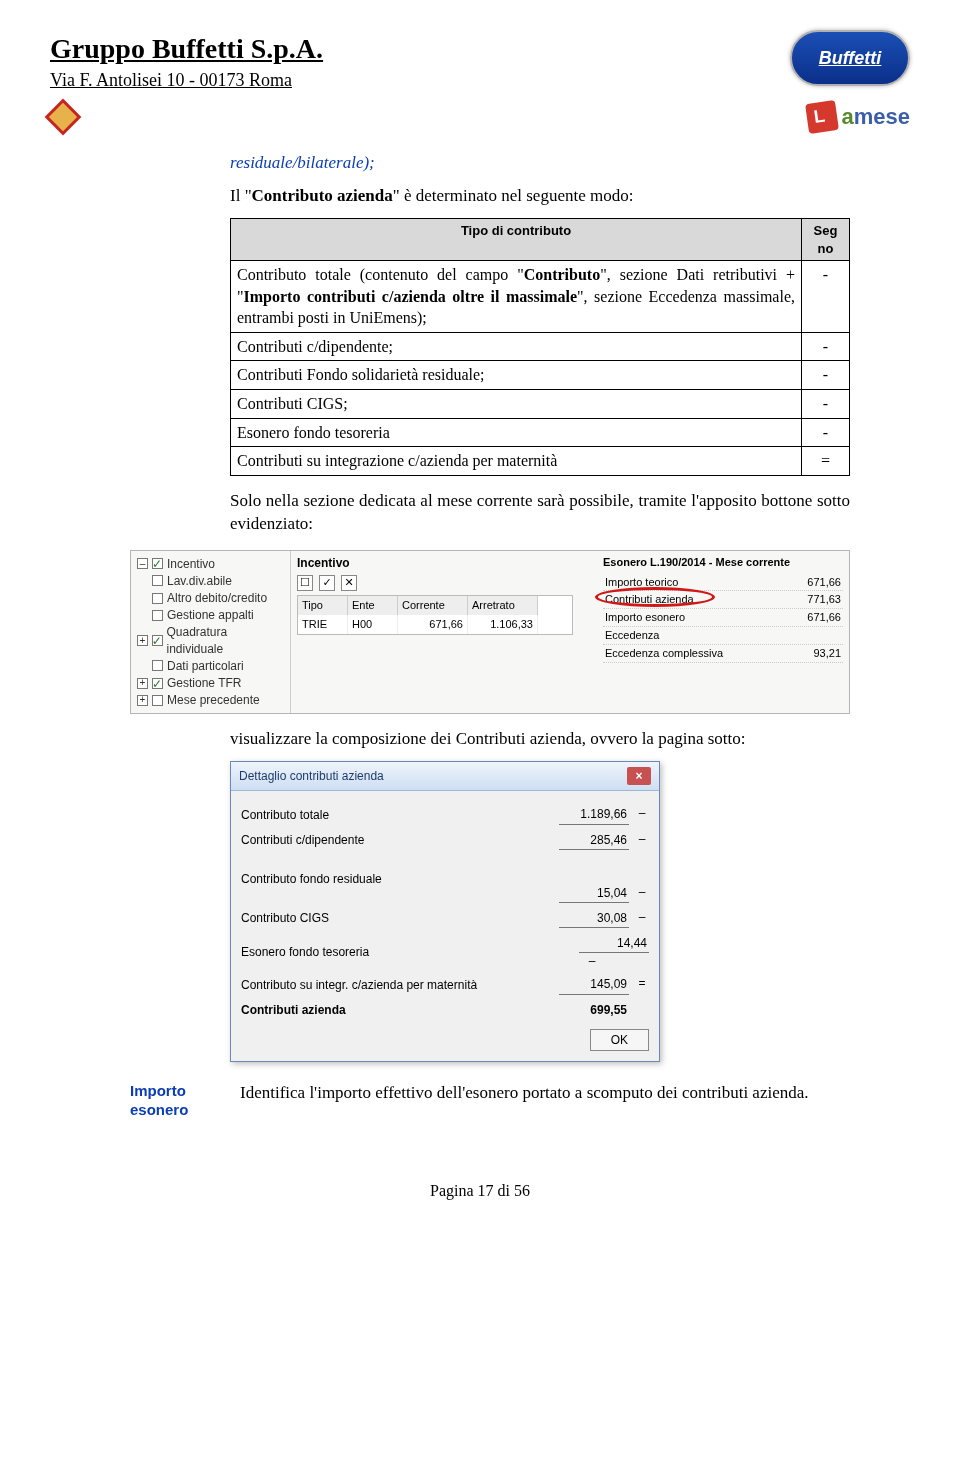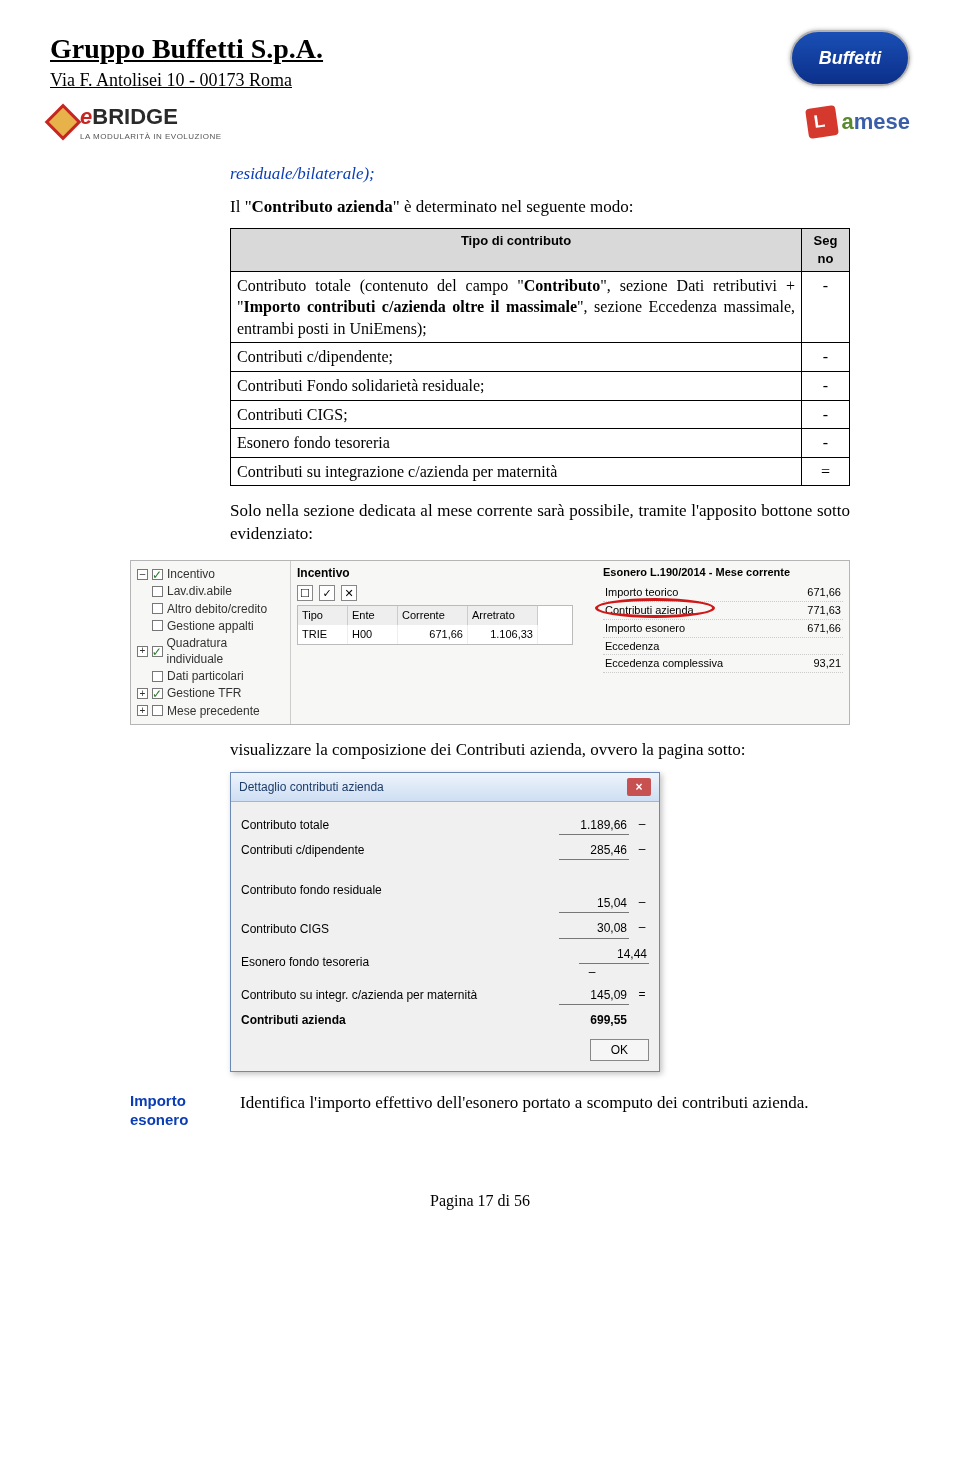--- a/index.html
+++ b/index.html
@@ -1,21 +1,21 @@
 <!DOCTYPE html>
 <html><head>
 <meta charset="utf-8">
 <style>
 * { box-sizing: border-box; margin: 0; padding: 0; }
 body { font-family: "Times New Roman", serif; background: #fff; color: #000; width: 960px; margin: 0 auto; padding: 30px 50px 40px 50px; font-size: 17px; line-height: 1.35; }
 .header-row { display: flex; justify-content: space-between; align-items: flex-start; }
 .header-left { }
 .company { font-size: 28px; font-weight: bold; text-decoration: underline; }
 .address { font-size: 18px; text-decoration: underline; }
-.logo-buffetti { width: 120px; height: 56px; background: linear-gradient(#1a4fb5,#0b2f8a); border-radius: 28px; color: #fff; font-weight: bold; font-style: italic; display: flex; align-items: center; justify-content: center; font-family: Arial, sans-serif; font-size: 18px; border: 2px solid #b0b0b0; box-shadow: 0 0 4px rgba(0,0,0,0.3); }
+.logo-buffetti { width: 120px; height: 56px; background: linear-gradient(#1a4fb5,#0b2f8a); border-radius: 28px; color: #fff; font-weight: bold; font-style: italic; display: flex; align-items: center; justify-content: center; font-family: Arial, sans-serif; font-size: 18px; border: 2px solid #b0b0b0; box-shadow: 0 0 4px rgba(0,0,0,0.3); text-decoration: underline; }
 .subhead-row { display: flex; justify-content: space-between; align-items: center; margin-top: 10px; margin-bottom: 20px; }
 .ebridge { display: flex; align-items: center; gap: 4px; }
 .eb-cube { width: 26px; height: 26px; background: #c62521; transform: rotate(45deg); position: relative; }
 .eb-cube::after { content:""; position:absolute; inset:3px; background:#e8b24a; }
 .eb-text { font-family: Arial, sans-serif; font-weight: bold; font-size: 22px; }
 .eb-e { color:#c62521; font-style: italic; }
 .eb-b { color:#2a2a2a; }
 .eb-sub { font-size: 8px; color:#555; letter-spacing: 0.5px; font-family: Arial, sans-serif; display:block; }
 .lavoro { display: flex; align-items: center; gap: 4px; font-family: Arial, sans-serif; font-size: 22px; }
 .lav-icon { width: 30px; height: 30px; background: #d5392d; border-radius: 4px; transform: rotate(-8deg); position:relative; }
@@ -77,24 +77,20 @@
   <div class="header-left">
     <div class="company">Gruppo Buffetti S.p.A.</div>
     <div class="address">Via F. Antolisei 10 - 00173 Roma</div>
   </div>
   <div class="logo-buffetti">Buffetti</div>
 </div>
 
 <div class="subhead-row">
   <div class="ebridge">
     <span class="eb-cube"></span>
-    <span>
-      <span class="eb-text"><span class="eb-e">e</span><span class="eb-b">BRIDGE</span></span>
-      <span class="eb-sub">LA MODULARITÀ IN EVOLUZIONE</span>
-    </span>
   </div>
   <div class="lavoro">
     <span class="lav-icon"></span>
     <span><span class="lav-a">a</span><span class="lav-voro">mese</span></span>
   </div>
 </div>
 
 <div class="indent">
   <p class="para ital-blue">residuale/bilaterale);</p>
 

